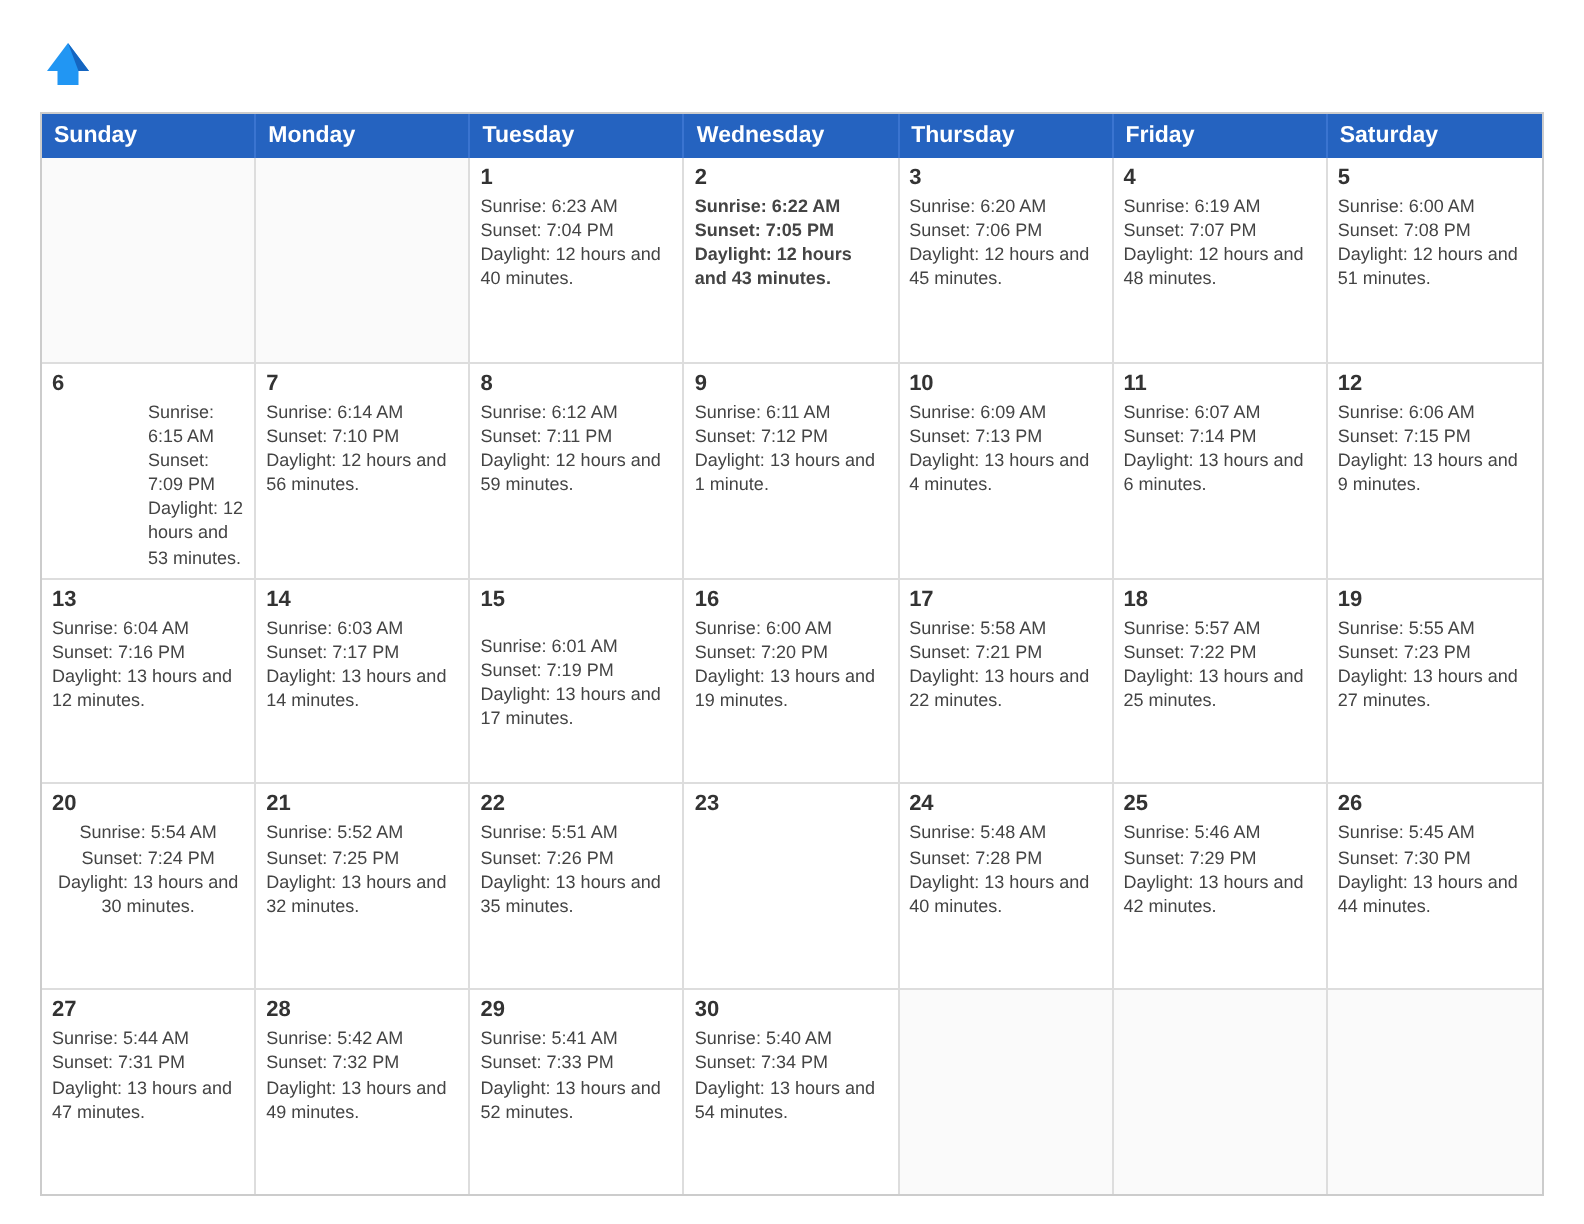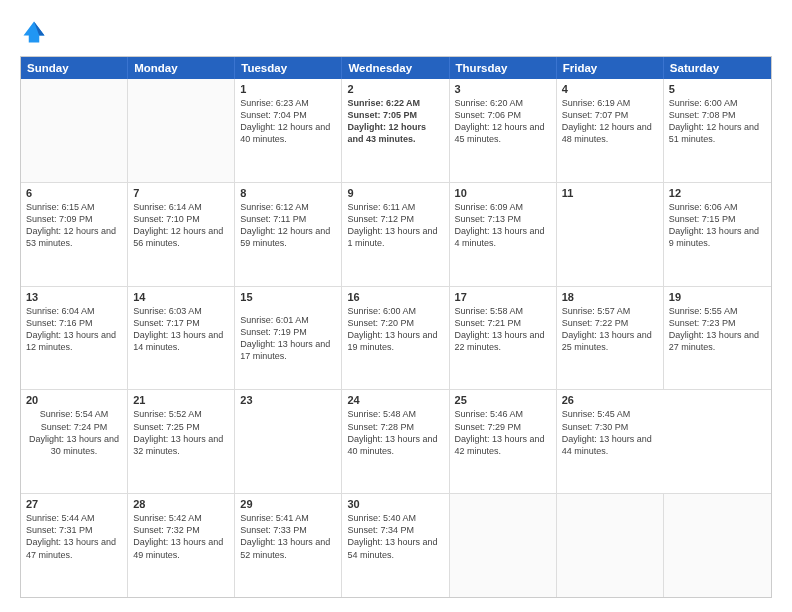--- a/index.html
+++ b/index.html
@@ -173,21 +173,21 @@
           <div class="cal-cell">
             <span class="day-num">5</span>
             <div class="cell-text" style="white-space: pre-line;">Sunrise: 6:00 AM
 Sunset: 7:08 PM
 Daylight: 12 hours and 51 minutes.</div>
           </div>
         </div>
         <div class="cal-row">
           <div class="cal-cell">
             <span class="day-num">6</span>
-            <div class="cell-text" style="white-space: pre-line;">Sunrise: 6:15 AM
+            <div class="cell-text" style="white-space: pre-line; margin-left: 48px;">Sunrise: 6:15 AM
 Sunset: 7:09 PM
 Daylight: 12 hours and 53 minutes.</div>
           </div>
           <div class="cal-cell">
             <span class="day-num">7</span>
             <div class="cell-text" style="white-space: pre-line;">Sunrise: 6:14 AM
 Sunset: 7:10 PM
 Daylight: 12 hours and 56 minutes.</div>
           </div>
           <div class="cal-cell">
@@ -203,20 +203,23 @@
 Daylight: 13 hours and 1 minute.</div>
           </div>
           <div class="cal-cell">
             <span class="day-num">10</span>
             <div class="cell-text" style="white-space: pre-line;">Sunrise: 6:09 AM
 Sunset: 7:13 PM
 Daylight: 13 hours and 4 minutes.</div>
           </div>
           <div class="cal-cell">
             <span class="day-num">11</span>
+            <div class="cell-text" style="white-space: pre-line;">Sunrise: 6:07 AM
+Sunset: 7:14 PM
+Daylight: 13 hours and 6 minutes.</div>
           </div>
           <div class="cal-cell">
             <span class="day-num">12</span>
             <div class="cell-text" style="white-space: pre-line;">Sunrise: 6:06 AM
 Sunset: 7:15 PM
 Daylight: 13 hours and 9 minutes.</div>
           </div>
         </div>
         <div class="cal-row">
           <div class="cal-cell">
@@ -267,20 +270,26 @@
             <span class="day-num">20</span>
             <div class="cell-text" style="white-space: pre-line; text-align: center;">Sunrise: 5:54 AM
 Sunset: 7:24 PM
 Daylight: 13 hours and 30 minutes.</div>
           </div>
           <div class="cal-cell">
             <span class="day-num">21</span>
             <div class="cell-text" style="white-space: pre-line;">Sunrise: 5:52 AM
 Sunset: 7:25 PM
 Daylight: 13 hours and 32 minutes.</div>
+          </div>
+          <div class="cal-cell">
+            <span class="day-num">22</span>
+            <div class="cell-text" style="white-space: pre-line;">Sunrise: 5:51 AM
+Sunset: 7:26 PM
+Daylight: 13 hours and 35 minutes.</div>
           </div>
           <div class="cal-cell">
             <span class="day-num">23</span>
           </div>
           <div class="cal-cell">
             <span class="day-num">24</span>
             <div class="cell-text" style="white-space: pre-line;">Sunrise: 5:48 AM
 Sunset: 7:28 PM
 Daylight: 13 hours and 40 minutes.</div>
           </div>

